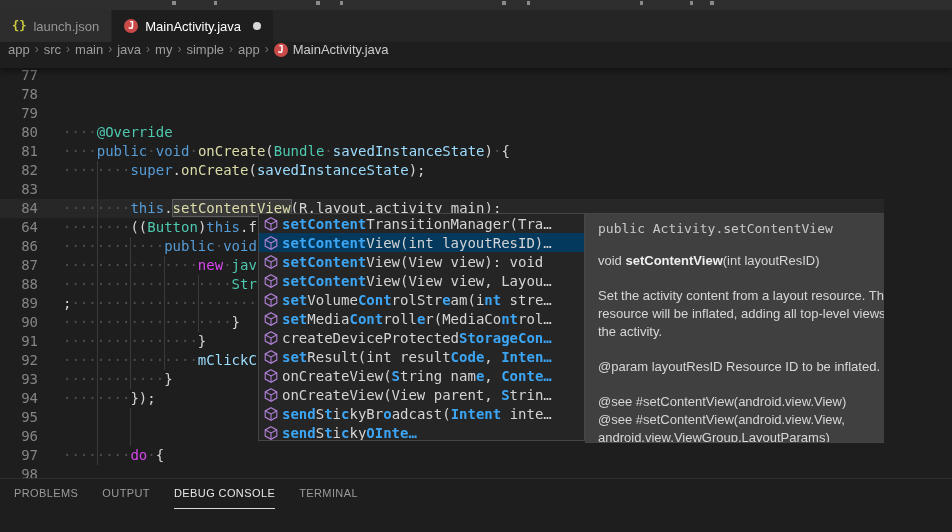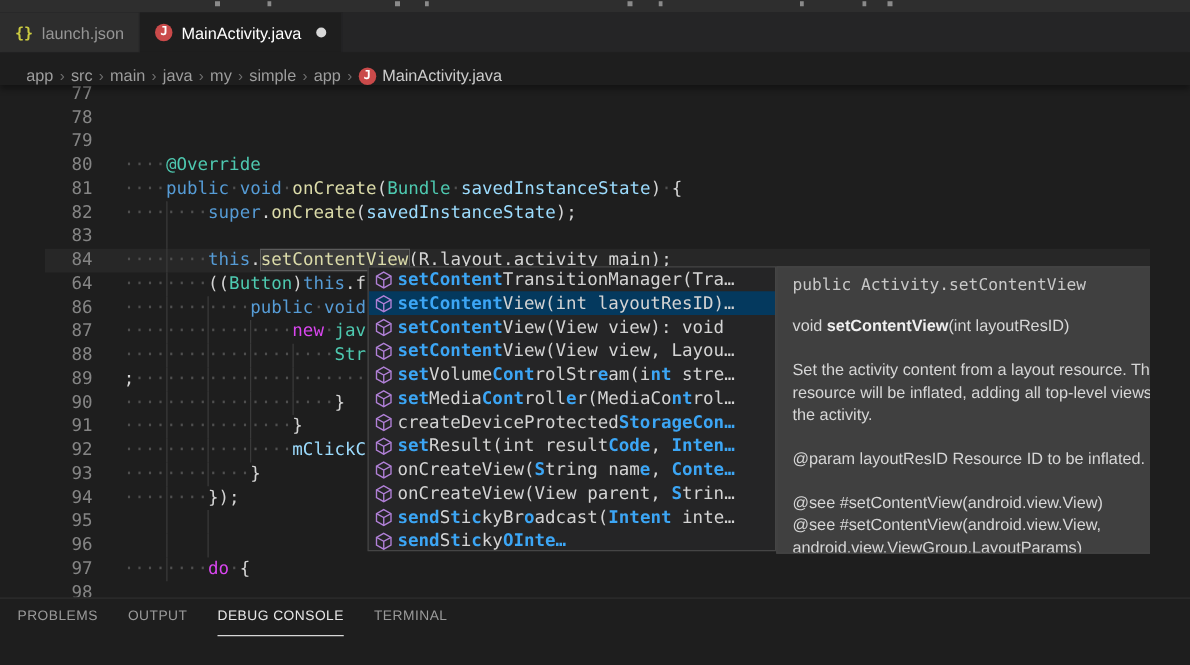--- a/index.html
+++ b/index.html
@@ -14,28 +14,28 @@
     background:#2d2d2d;border-right:1px solid #252526;cursor:pointer;}
   .tab.active{background:#1e1e1e;color:#ffffff;}
   .tab .ticon{margin-right:7px;display:inline-flex;align-items:center;}
   .json-glyph{color:#cbcb41;font-family:"DejaVu Sans Mono",monospace;font-size:12px;font-weight:bold;}
   .java-badge{width:14px;height:14px;border-radius:50%;background:#ca4a4a;color:#fff;
     font-size:10px;font-weight:bold;display:inline-flex;align-items:center;justify-content:center;
     font-family:"DejaVu Sans Mono",monospace;line-height:14px;}
   .dirty-dot{width:8px;height:8px;border-radius:50%;background:#d8d8d8;margin-left:12px;}
   
   #breadcrumbs{position:absolute;left:0;top:42px;width:952px;height:26px;background:#1e1e1e;
-    display:flex;align-items:flex-end;padding-left:21px;box-sizing:border-box;font-size:13px;color:#9d9d9d;
+    display:flex;align-items:flex-start;padding-left:8px;box-sizing:border-box;font-size:13px;color:#9d9d9d;
     box-shadow:0 4px 5px rgba(0,0,0,0.36);z-index:5;}
   .crumb{cursor:pointer;}
   .crumb-sep{color:#6f6f6f;margin:0 5px;font-size:12px;}
   .crumb-file{color:#cccccc;display:inline-flex;align-items:center;}
   .crumb-file .java-badge{margin-right:5px;}
   
-  #editor{position:absolute;left:0;top:68px;width:884px;height:410px;overflow:hidden;margin-left:36px;}
+  #editor{position:absolute;left:0;top:68px;width:884px;height:410px;overflow:hidden;}
   #lines{position:absolute;left:0;top:-2px;width:952px;}
   .code-line{position:relative;height:19px;line-height:19px;white-space:pre;
     font-family:"DejaVu Sans Mono",monospace;font-size:14px;color:#d4d4d4;}
   .code-line.current{background:rgba(255,255,255,0.045);}
   .ln-num{position:absolute;left:0;top:0;width:38px;text-align:right;color:#858585;cursor:pointer;}
   .ln-code{position:absolute;left:63px;top:0;}
   .guide{position:absolute;top:0;bottom:0;border-left:1px solid #3a3a3a;}
   .seg-kw{color:#569cd6;} .seg-type{color:#4ec9b0;} .seg-fn{color:#dcdcaa;}
   .seg-var{color:#9cdcfe;} .seg-ctrl{color:#d946ef;} .seg-tx{color:#d4d4d4;}
   .seg-ws{color:#4f4f4f;}

